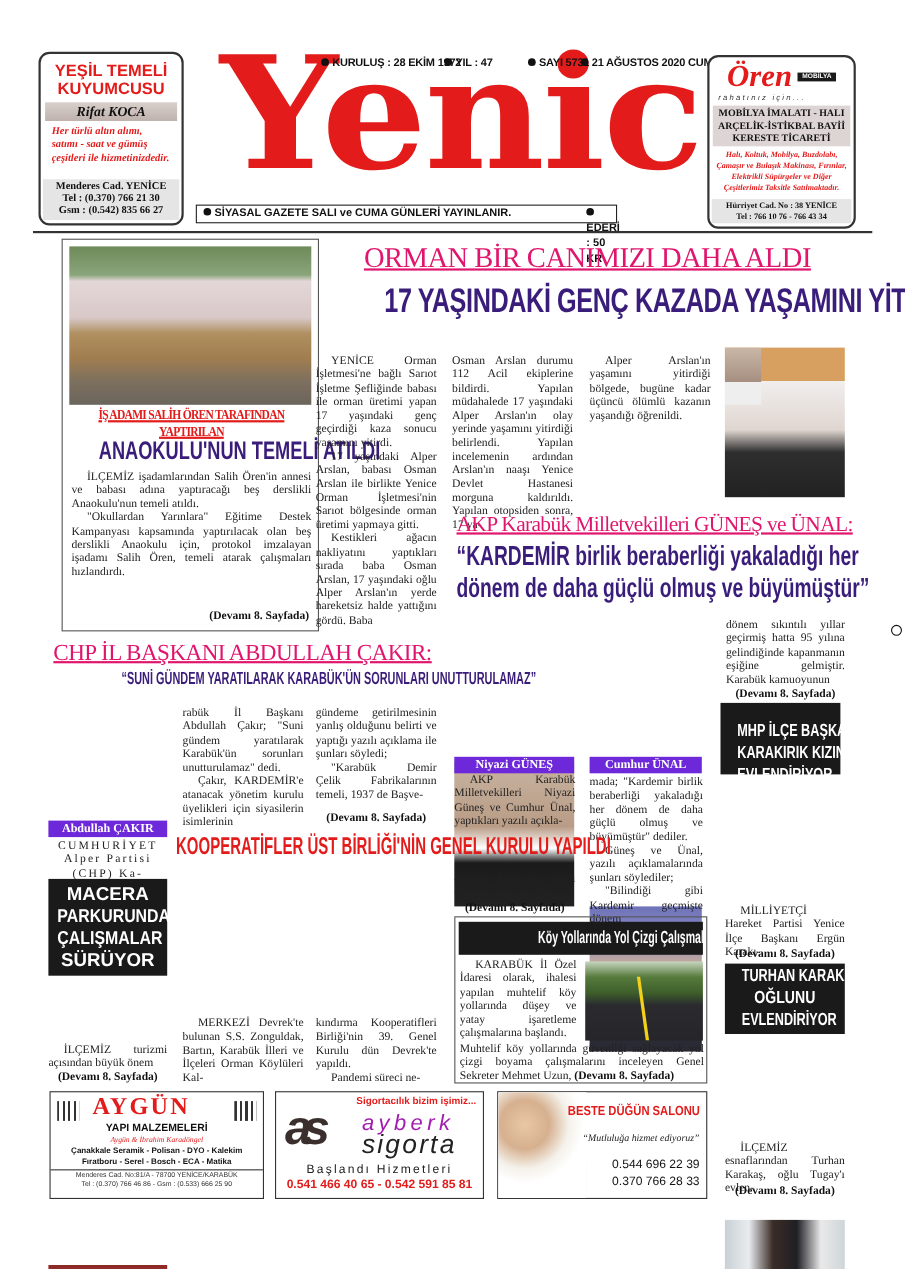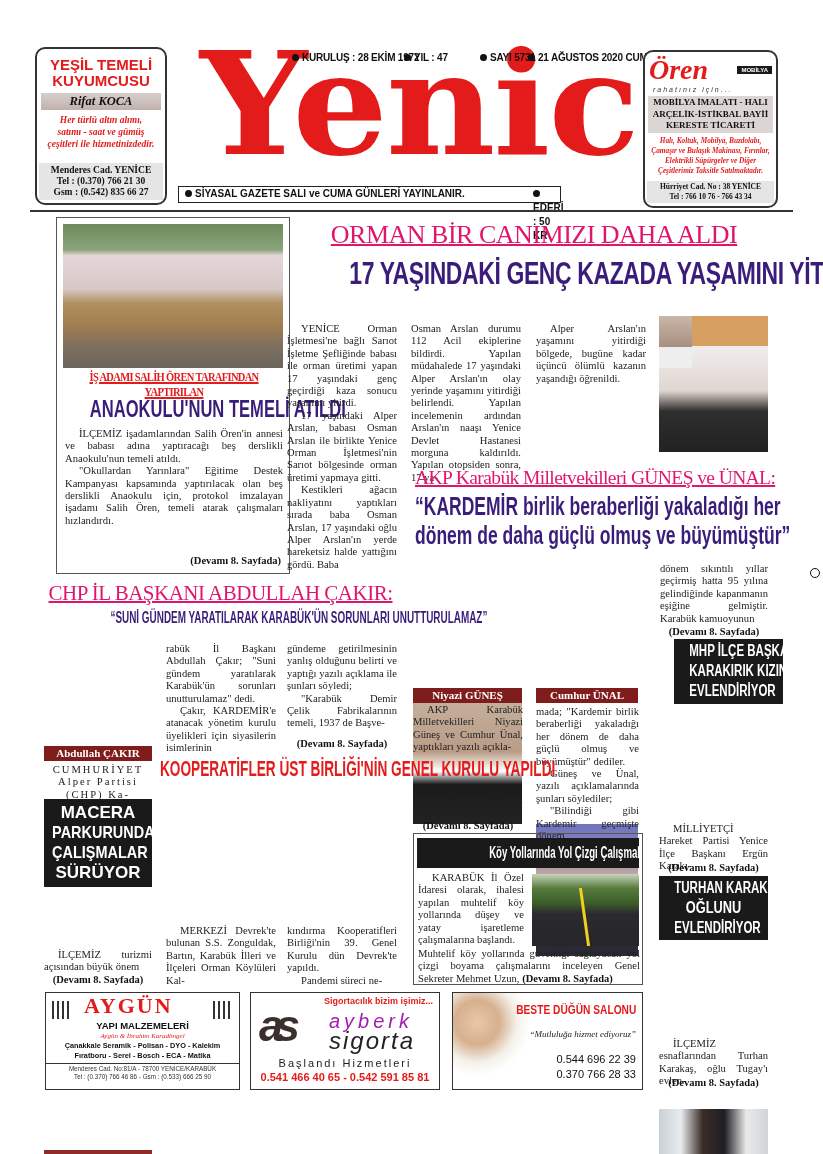--- a/index.html
+++ b/index.html
@@ -19,53 +19,53 @@
 .masthead-logo{left:200px;top:40px;width:440px;height:128px;color:#e31b1b;font-family:"DejaVu Serif",serif;font-weight:bold;font-size:142px;line-height:128px;letter-spacing:-2px;transform:scaleX(1.06);transform-origin:left top}
 .meta-line{top:52px;font-family:"Liberation Sans",sans-serif;font-weight:bold;font-size:10px;color:#111;letter-spacing:-.2px}
 .dot{display:inline-block;width:7px;height:7px;border-radius:50%;background:#111;margin-right:3px;vertical-align:0}
 .tagline{left:178px;top:186px;width:383px;height:17px;border:1.5px solid #222;font-family:"Liberation Sans",sans-serif;font-weight:bold;font-size:10px;line-height:14px;padding-left:6px}
 .rule{left:30px;width:763px;height:2px;background:#333}
 .pink{color:#e0166e}
 .navy{color:#3a1d7a}
 .red{color:#e31b1b}
 .underline{text-decoration:underline;text-decoration-thickness:2px}
 .frame{border:1px solid #555}
-.caption-bar{background:#7f1d1d;color:#fff;font-family:"Liberation Serif",serif;font-weight:bold;font-size:11px;text-align:center;height:15px;line-height:15px}
+.caption-bar{background:#6d28d9;color:#fff;font-family:"Liberation Serif",serif;font-weight:bold;font-size:11px;text-align:center;height:15px;line-height:15px}
 </style>
 </head>
 <body>
 
 <div class="abs ad-box" id="ad-left">
   <div class="sans" style="text-align:center;color:#e31b1b;font-weight:bold;font-size:15px;line-height:16px;margin-top:8px">
     <div>YEŞİL TEMELİ</div>
     <div>KUYUMCUSU</div>
   </div>
   <div class="serif" style="margin:4px 4px 0;background:linear-gradient(#d8cfcb,#bfb2ad);text-align:center;font-style:italic;font-weight:bold;font-size:12.5px;line-height:17px">Rifat KOCA</div>
-  <div class="serif" style="margin:4px 10px 0;color:#e31b1b;font-style:italic;font-weight:bold;font-size:9.5px;line-height:12px;text-align:center">Her türlü altın alımı, satımı - saat ve gümüş çeşitleri ile hizmetinizdedir.</div>
+  <div class="serif" style="margin:4px 10px 0;color:#e31b1b;font-style:italic;font-weight:bold;font-size:9.5px;line-height:12px;">Her türlü altın alımı, satımı - saat ve gümüş çeşitleri ile hizmetinizdedir.</div>
   <div class="serif" style="position:absolute;left:2px;right:2px;bottom:3px;background:#e5e5e5;font-weight:bold;font-size:9.5px;line-height:11px;text-align:center;padding:2px 0">
     <div>Menderes Cad. YENİCE</div>
     <div>Tel : (0.370) 766 21 30</div>
     <div>Gsm : (0.542) 835 66 27</div>
   </div>
 </div>
 
 <div class="abs masthead-logo">Yenice</div>
 
 <div class="abs meta-line" style="left:292px"><span class="dot"></span><span>KURULUŞ : 28 EKİM 1972</span></div>
 <div class="abs meta-line" style="left:404px"><span class="dot"></span><span>YIL : 47</span></div>
 <div class="abs meta-line" style="left:480px"><span class="dot"></span><span>SAYI 5731</span></div>
 <div class="abs meta-line" style="left:528px"><span class="dot"></span><span>21 AĞUSTOS 2020 CUMA</span></div>
 
 <div class="abs tagline">
   <span class="dot"></span><span>SİYASAL GAZETE SALI ve CUMA GÜNLERİ YAYINLANIR.</span>
   <span style="position:absolute;left:354px;top:0"><span class="dot"></span><span>EDERİ : 50 KR</span></span>
 </div>
 
 <div class="abs ad-box" id="ad-right">
-  <div style="position:relative;height:30px;margin:4px 4px 0">
+  <div style="position:relative;height:30px;margin:4px 16px 0">
     <span class="serif" style="color:#e31b1b;font-style:italic;font-weight:bold;font-size:28px;line-height:28px">Ören</span>
     <span class="sans" style="position:absolute;right:0;top:10px;background:#1a1a1a;color:#fff;font-size:6px;font-weight:bold;padding:1px 4px">MOBİLYA</span>
   </div>
   <div class="sans" style="font-size:7px;letter-spacing:2px;font-style:italic;margin-left:8px;color:#333">rahatınız için...</div>
   <div class="serif" style="margin:3px 3px 0;background:#ddd5d3;font-weight:bold;font-size:9px;line-height:11.5px;text-align:center;padding:1px 0">
     <div>MOBİLYA İMALATI - HALI</div>
     <div>ARÇELİK-İSTİKBAL BAYİİ</div>
     <div>KERESTE TİCARETİ</div>
   </div>
   <div class="serif" style="margin:3px 6px 0;color:#e31b1b;font-style:italic;font-weight:bold;font-size:7.3px;line-height:10px;text-align:center">Halı, Koltuk, Mobilya, Buzdolabı, Çamaşır ve Bulaşık Makinası, Fırınlar, Elektrikli Süpürgeler ve Diğer Çeşitlerimiz Taksitle Satılmaktadır.</div>
@@ -123,21 +123,21 @@
 <div class="abs body-text" style="left:536px;top:706px;width:103px">
   <p style="text-indent:0">mada; "Kardemir birlik beraberliği yakaladığı her dönem de daha güçlü olmuş ve büyümüştür" dediler.</p>
   <p>Güneş ve Ünal, yazılı açıklamalarında şunları söylediler;</p>
   <p>"Bilindiği gibi Kardemir geçmişte dönem</p>
 </div>
 <div class="abs body-text" style="left:660px;top:563px;width:108px">
   <p style="text-indent:0">dönem sıkıntılı yıllar geçirmiş hatta 95 yılına gelindiğinde kapanmanın eşiğine gelmiştir. Karabük kamuoyunun</p>
 </div>
 <div class="abs devam" style="left:660px;top:626px;width:108px">(Devamı 8. Sayfada)</div>
 
-<div class="abs blackbox" style="left:674px;top:639px;width:109px;height:65px;padding-top:2px">
+<div class="abs blackbox" style="left:655px;top:639px;width:109px;height:65px;padding-top:16px">
   <div style="font-size:16px;line-height:20px;transform:scaleX(.72);white-space:nowrap">MHP İLÇE BAŞKANI</div>
   <div style="font-size:16px;line-height:20px;transform:scaleX(.72);white-space:nowrap">KARAKIRIK KIZINI</div>
   <div style="font-size:16px;line-height:20px;transform:scaleX(.72);white-space:nowrap">EVLENDİRİYOR</div>
 </div>
 <div class="abs photo" style="left:659px;top:709px;width:109px;height:112px;background:linear-gradient(90deg,#c9d1d6 0,#e8ecef 20%,#3b2c27 40%,#1f1f24 60%,#e9e9e9 80%,#cfd5d8 100%)"></div>
 <div class="abs body-text" style="left:659px;top:823px;width:109px">
   <p>MİLLİYETÇİ Hareket Partisi Yenice İlçe Başkanı Ergün Karakı-</p>
 </div>
 <div class="abs devam" style="left:659px;top:862px;width:109px">(Devamı 8. Sayfada)</div>
 

